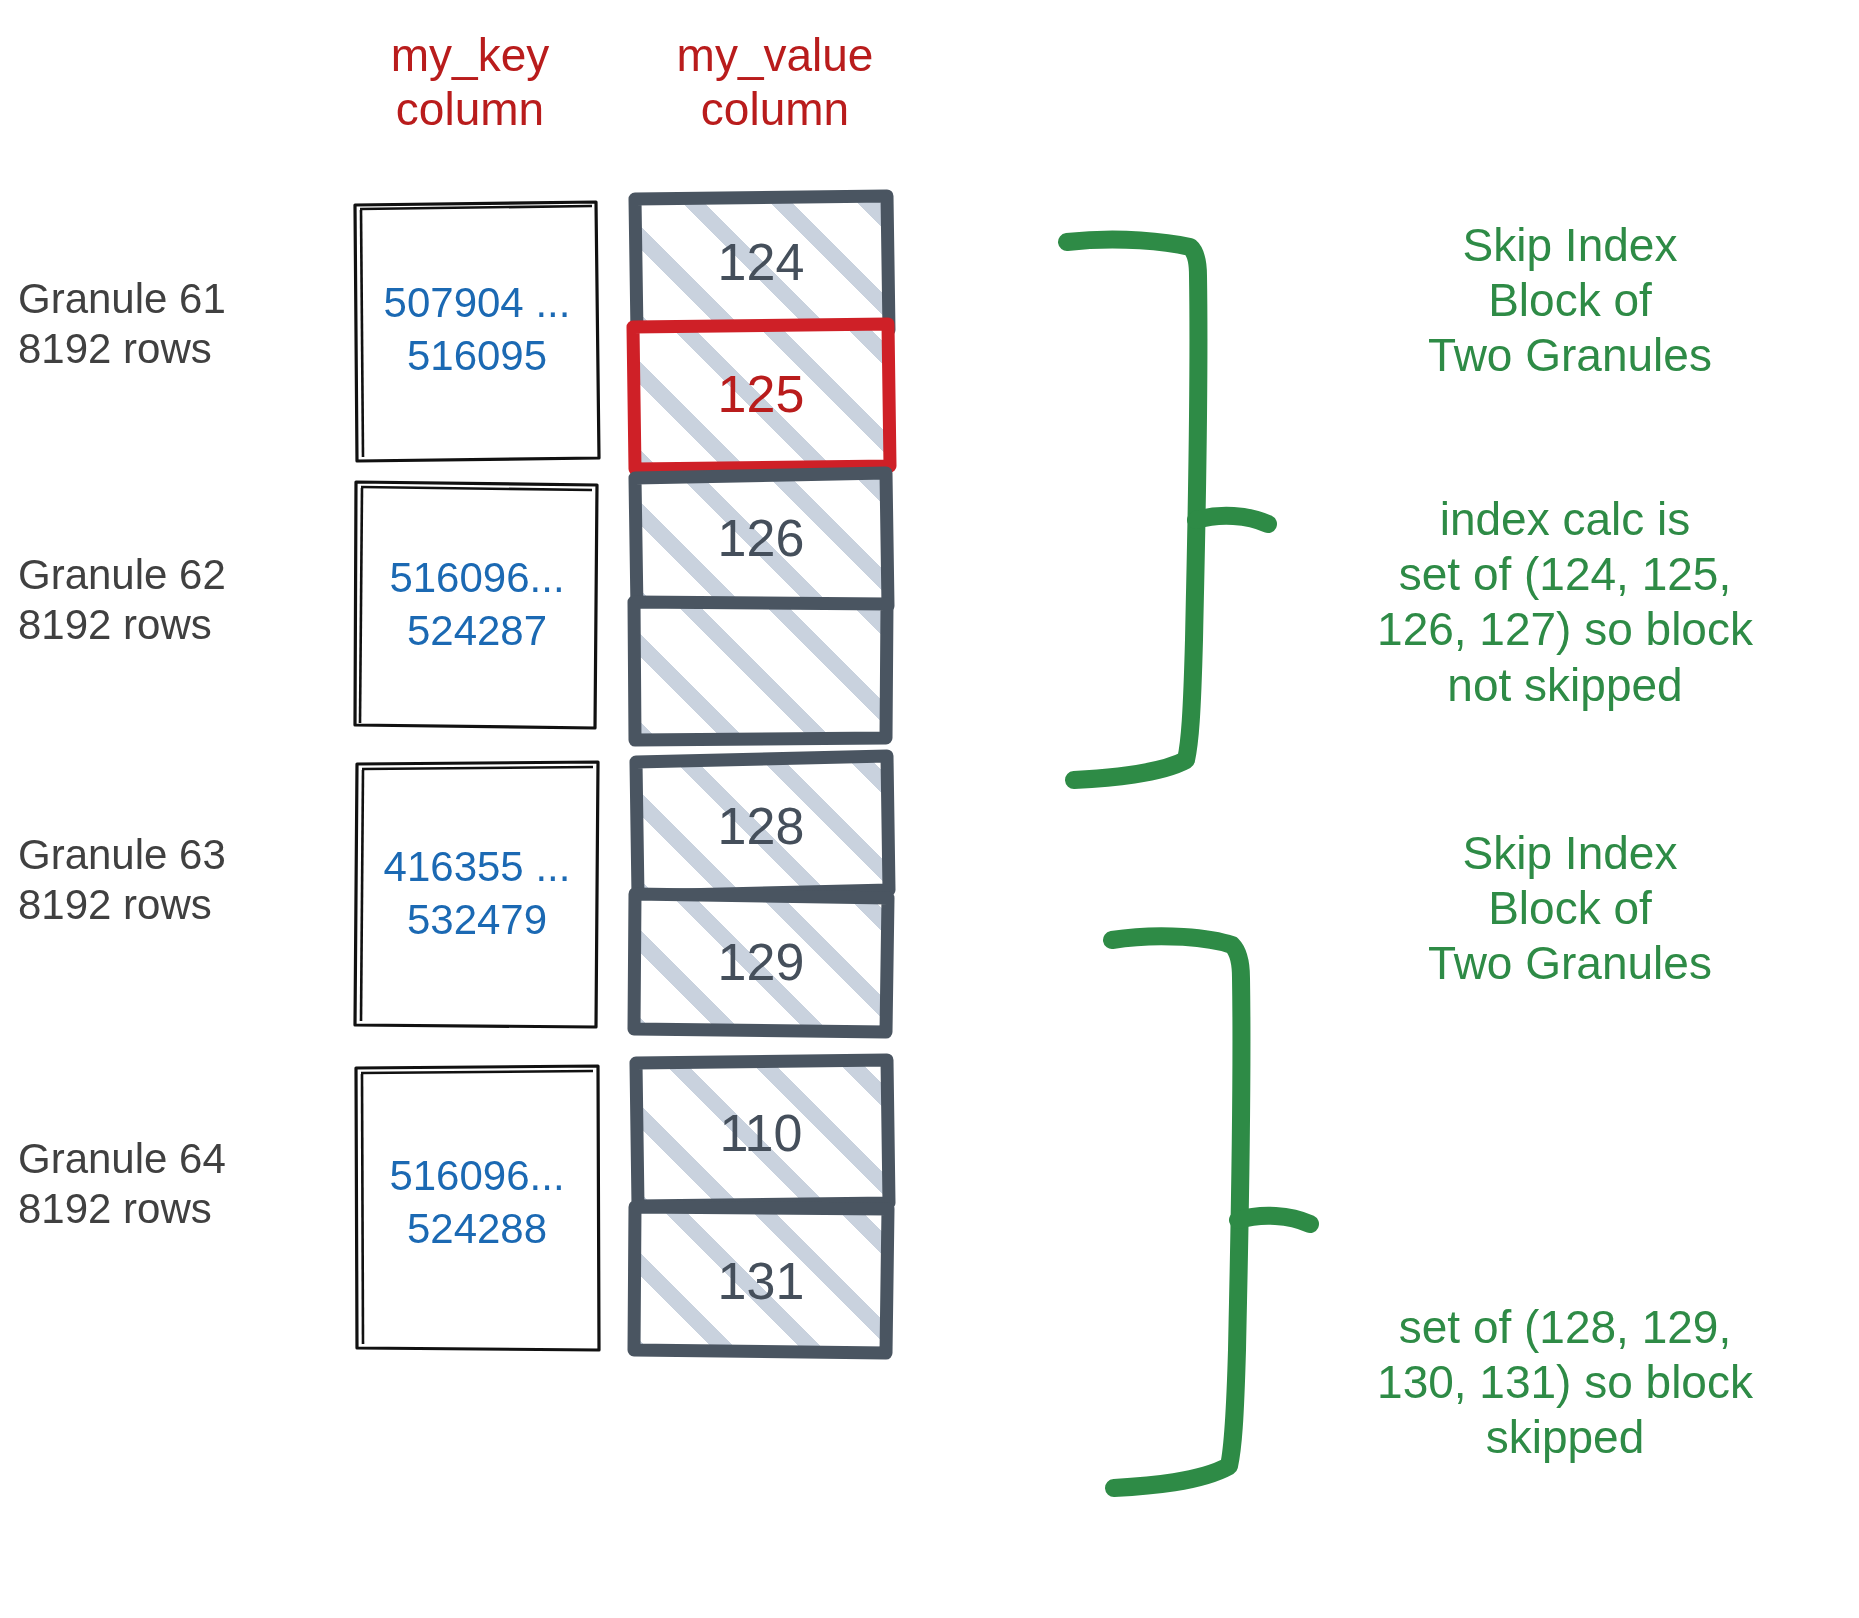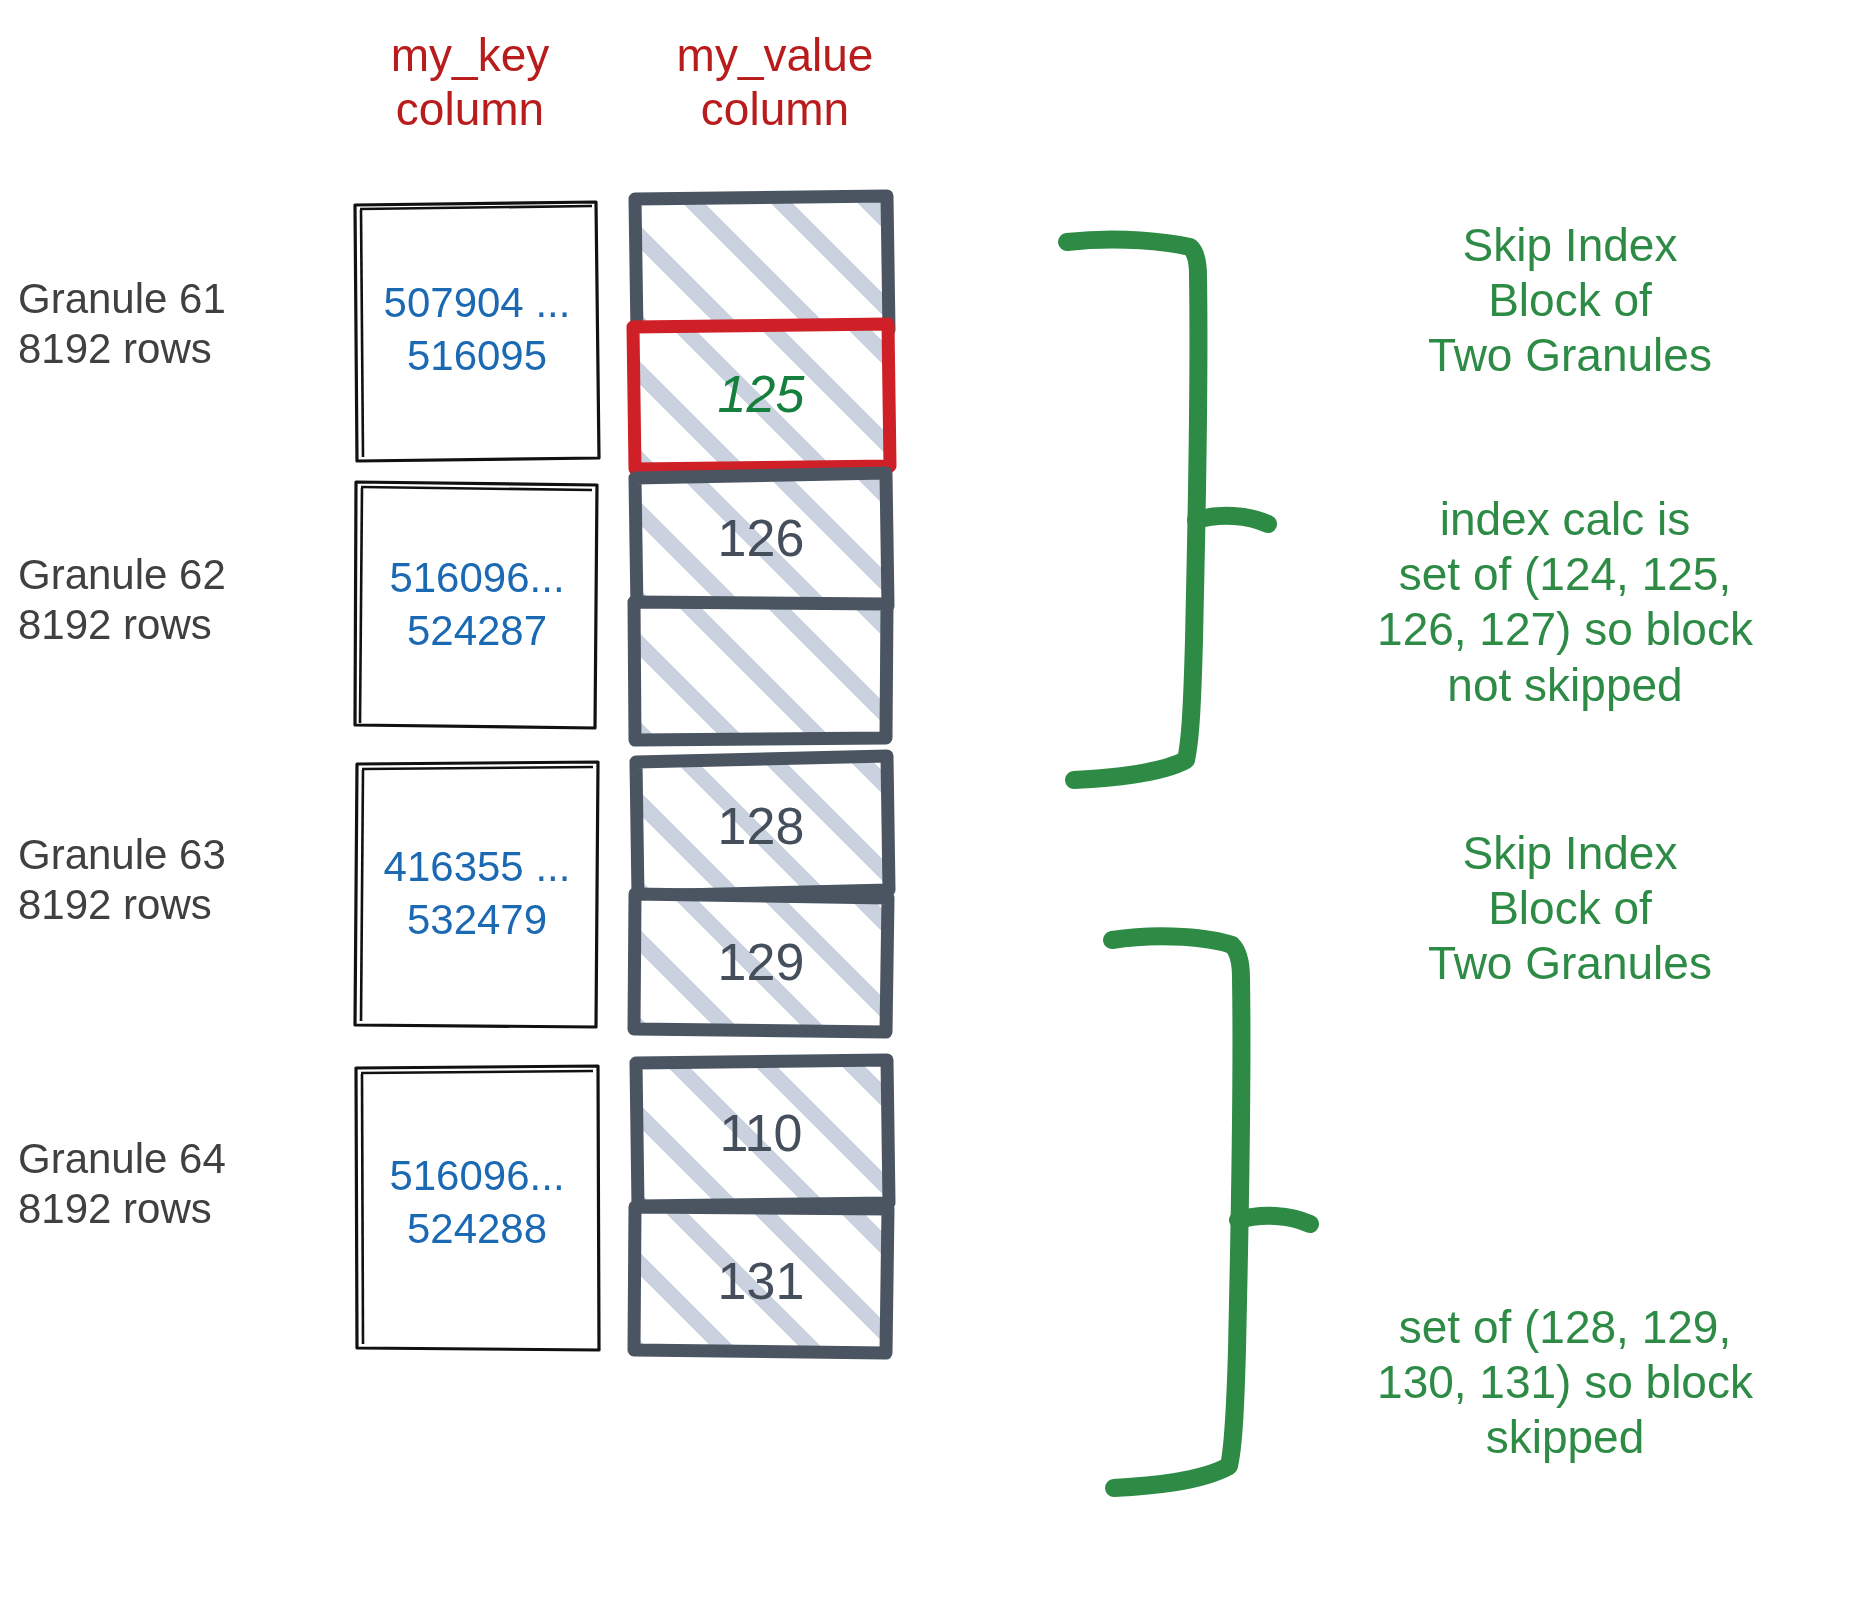--- a/index.html
+++ b/index.html
@@ -64,21 +64,21 @@
   }
   .val-cell .hatch { position: absolute; inset: 0; }
   .val-cell svg.frame { position: absolute; inset: -14px; width: calc(100% + 28px); height: calc(100% + 28px); overflow: visible; }
   .val-text {
     position: absolute;
     left: 0; right: 0;
     text-align: center;
     font-size: 52px;
     color: #454f5b;
   }
-  .val-text.alert { color: #15803d; font-style: italic; }
+  .val-text.alert { color: #b91c1c; }
 
   
   .note {
     position: absolute;
     color: #2e8b46;
     font-size: 46px;
     line-height: 1.2;
     text-align: center;
     white-space: pre-line;
   }
@@ -106,20 +106,21 @@
   <div class="key-text" style="top:78px">507904 ...
 516095</div>
 </div>
 
 <div class="val-group" style="top:198px;height:266px">
   <div class="val-cell" style="top:0;height:130px">
     <div class="hatch" style="background: repeating-linear-gradient(45deg, rgb(201, 210, 222) 0px, rgb(201, 210, 222) 16px, rgb(255, 255, 255) 16px, rgb(255, 255, 255) 62px);"></div>
     <svg class="frame" viewBox="0 0 286 158" preserveAspectRatio="none" aria-hidden="true">
       <path d="M17,15 L269,12 L271,146 L19,149 Z" fill="none" stroke="#4a5561" stroke-width="13" stroke-linejoin="round" stroke-linecap="round"></path>
     </svg>
+    <div class="val-text" style="top:34px">124</div>
   </div>
   <div class="val-cell" style="top:130px;height:136px">
     <div class="hatch" style="background: repeating-linear-gradient(45deg, rgb(201, 210, 222) 0px, rgb(201, 210, 222) 16px, rgb(255, 255, 255) 16px, rgb(255, 255, 255) 62px);"></div>
     <svg class="frame" viewBox="0 0 286 164" preserveAspectRatio="none" aria-hidden="true">
       <path d="M15,13 L270,10 L272,152 L17,155 Z" fill="none" stroke="#cf2027" stroke-width="13" stroke-linejoin="round" stroke-linecap="round"></path>
     </svg>
     <div class="val-text alert" style="top:36px">125</div>
   </div>
 </div>
 

